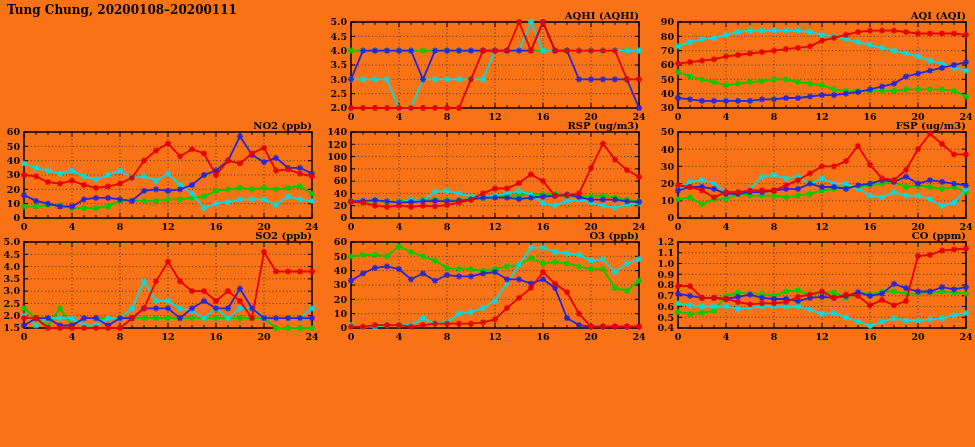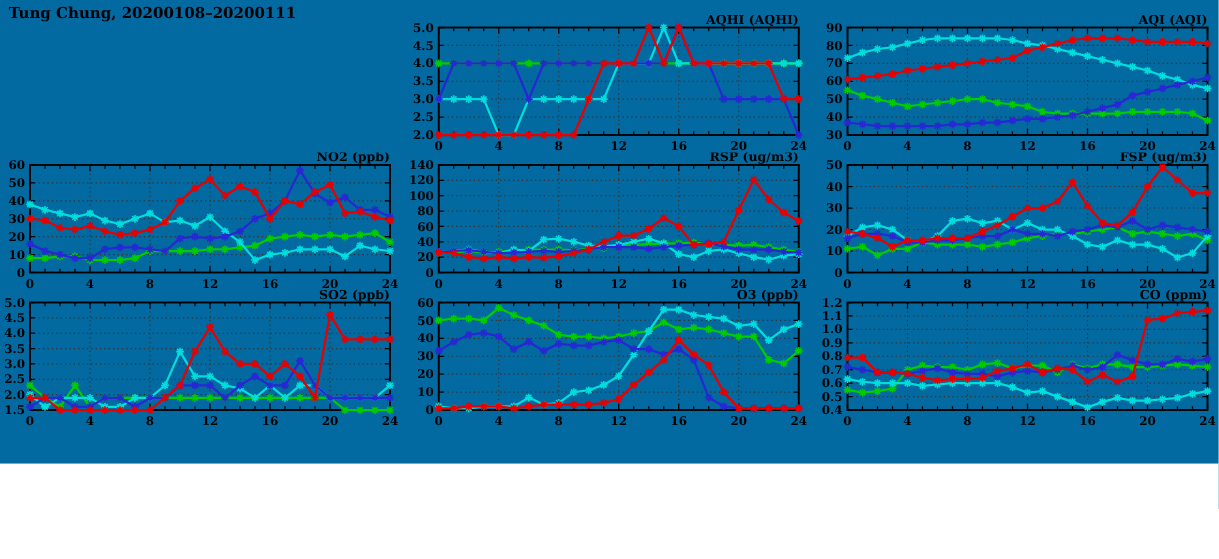--- a/index.html
+++ b/index.html
@@ -1,19 +1,19 @@
 <!DOCTYPE html>
 <html><head>
 <meta charset="utf-8">
 <style>
   html,body{margin:0;padding:0;background:#fff;}
   #screen{
     position:relative;
-    width:975px;height:371px;
-    background:#0369a1;
+    width:975px;height:447px;
+    background:#f97316;
     overflow:hidden;
     font-family:"DejaVu Serif", serif;
   }
   #main-title{
     position:absolute;
     left:7px;top:3px;
     font-size:12px;
     font-weight:bold;
     color:#000;
     white-space:nowrap;

